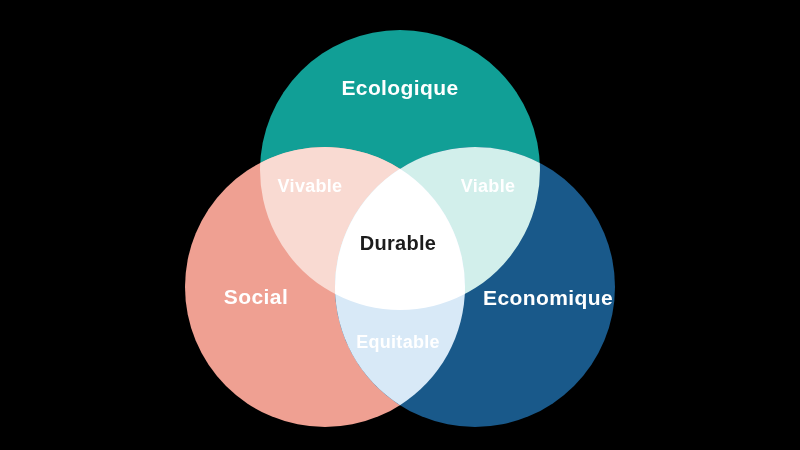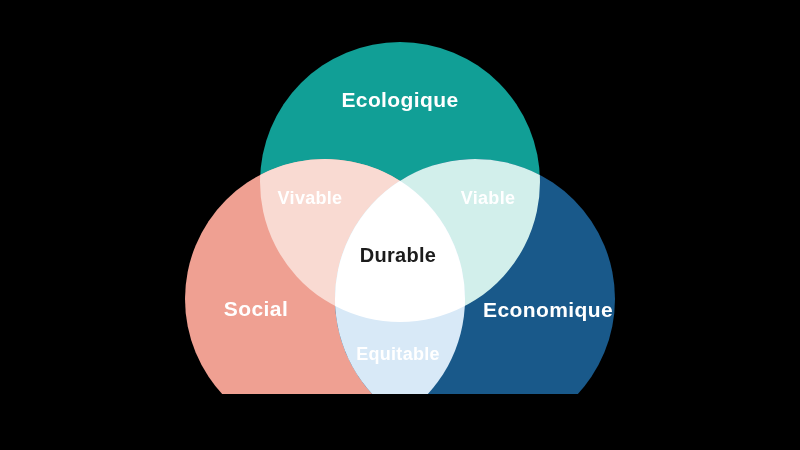--- a/index.html
+++ b/index.html
@@ -2,22 +2,22 @@
 <html><head>
 <meta charset="utf-8">
 <style>
   html, body {
     margin: 0;
     padding: 0;
     background: #000000;
   }
   .stage {
     width: 800px;
-    height: 382px;
-    margin: 12px auto;
+    height: 450px;
+    margin: 0 auto;
     position: relative;
     overflow: hidden;
   }
   svg {
     display: block;
     width: 800px;
     height: 450px;
   }
   text {
     font-family: "Liberation Sans", "DejaVu Sans", sans-serif;

